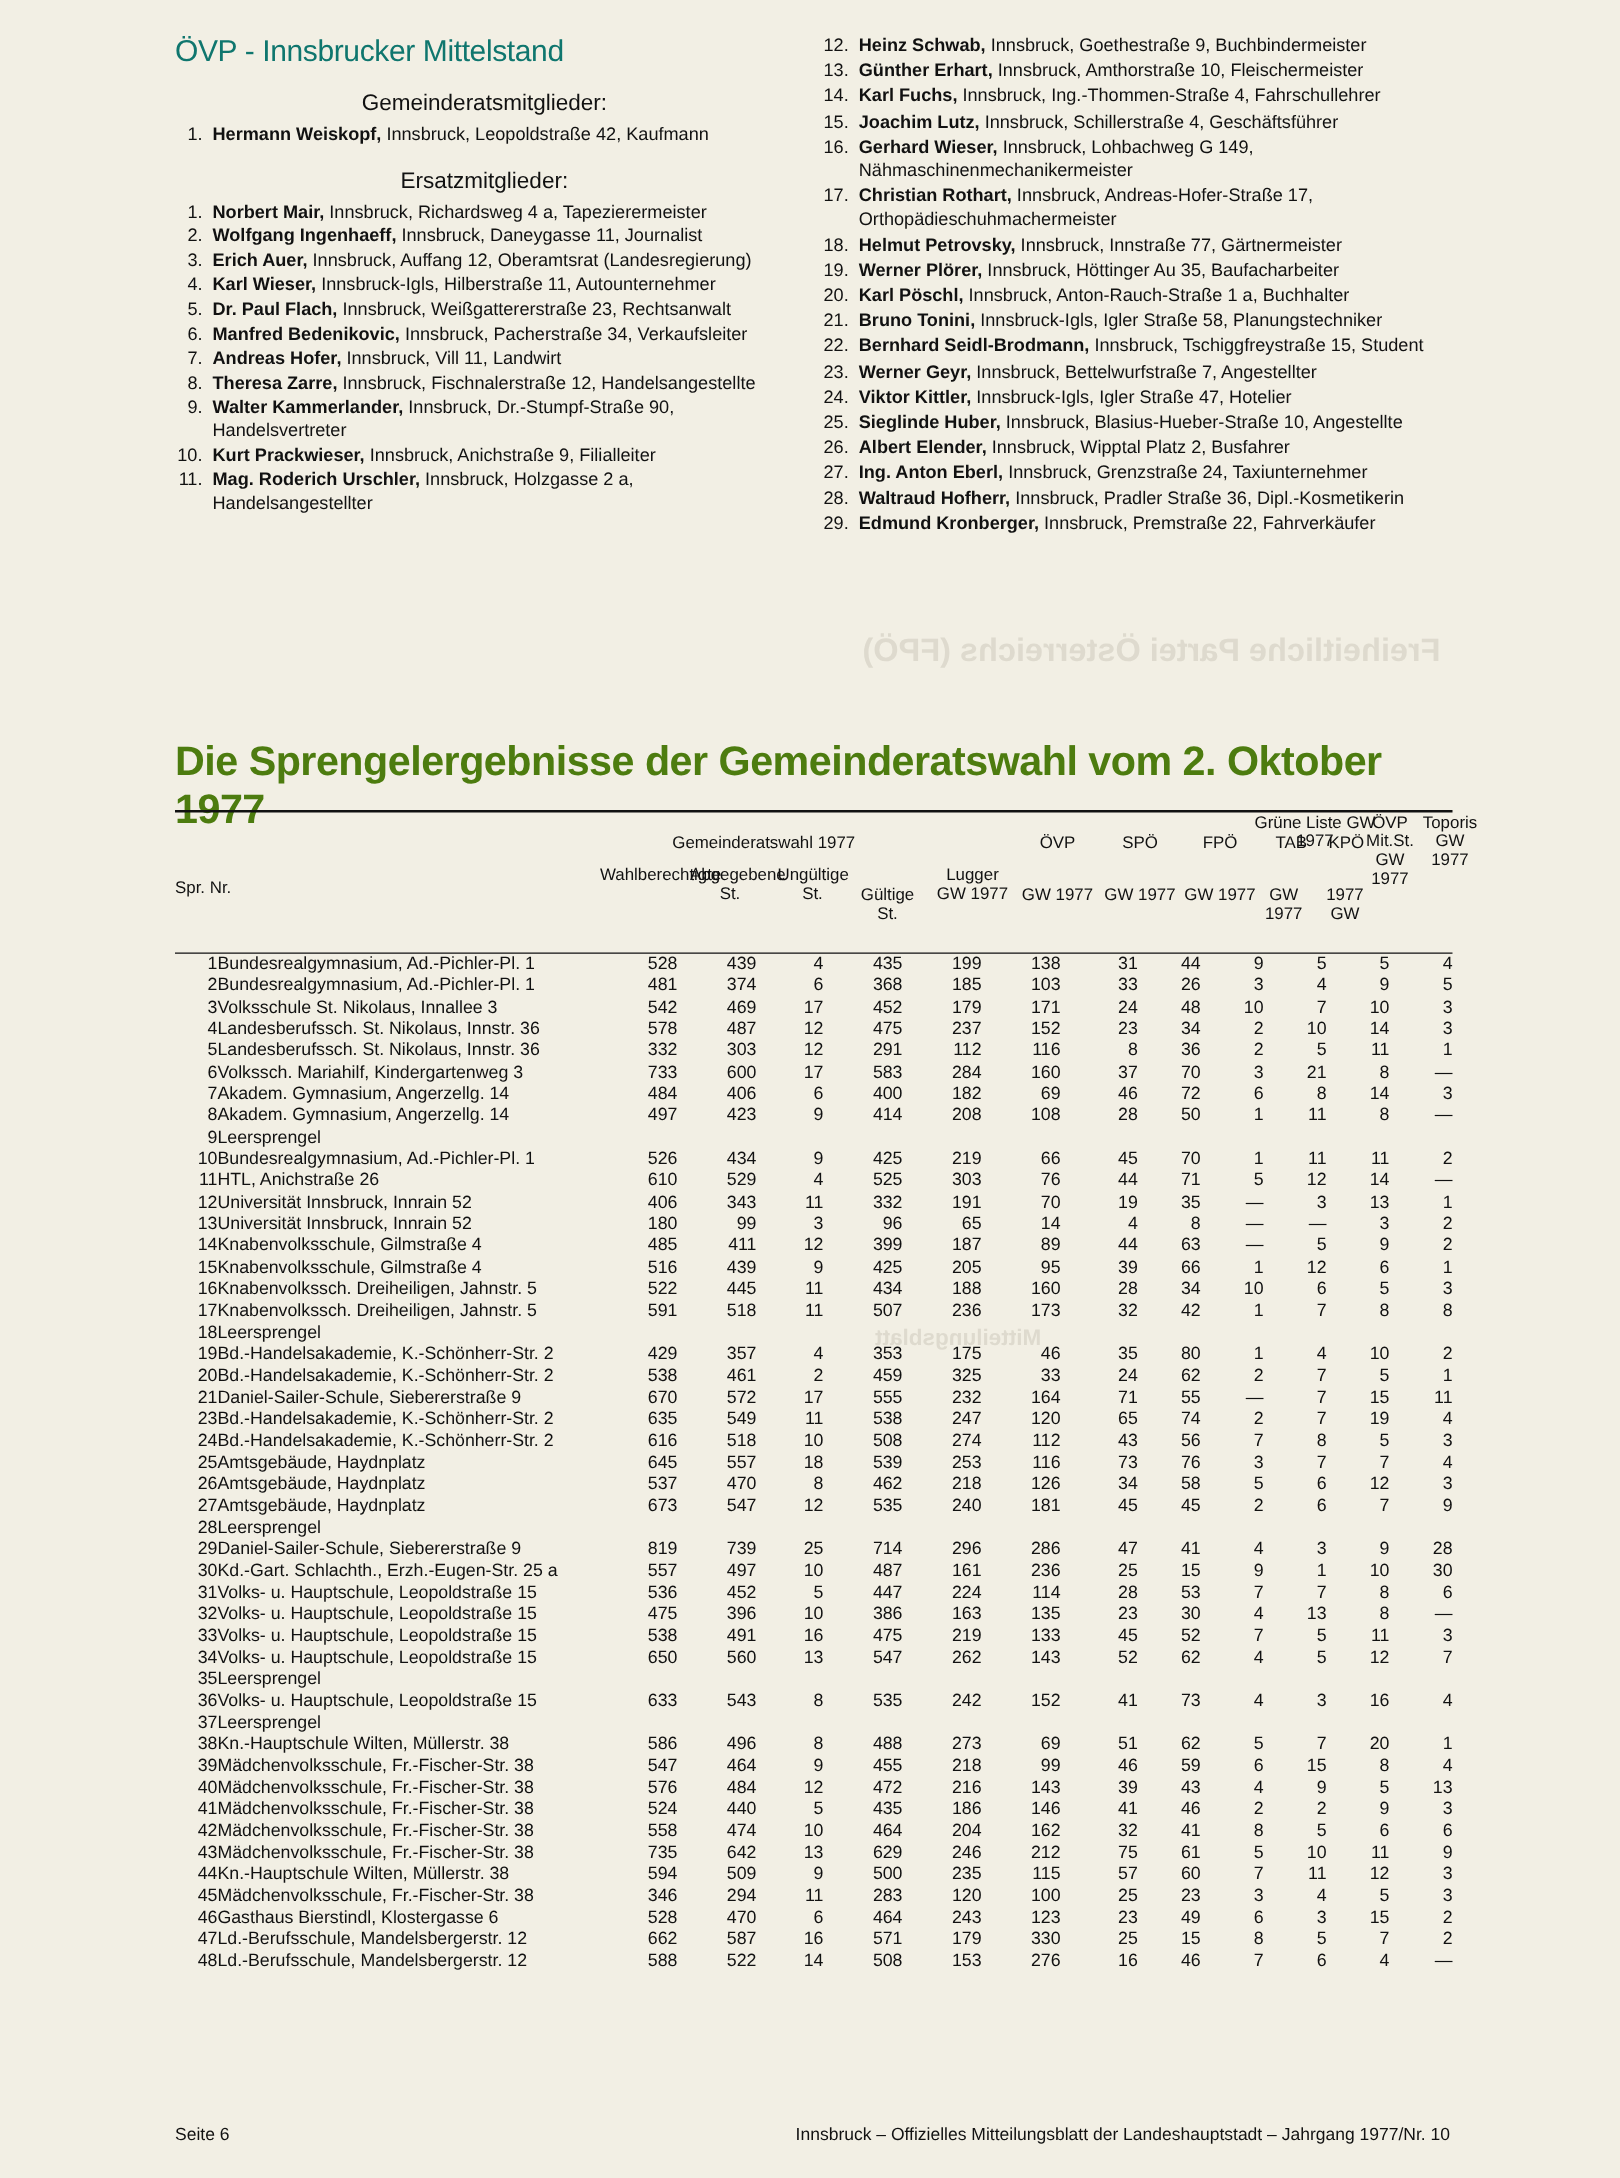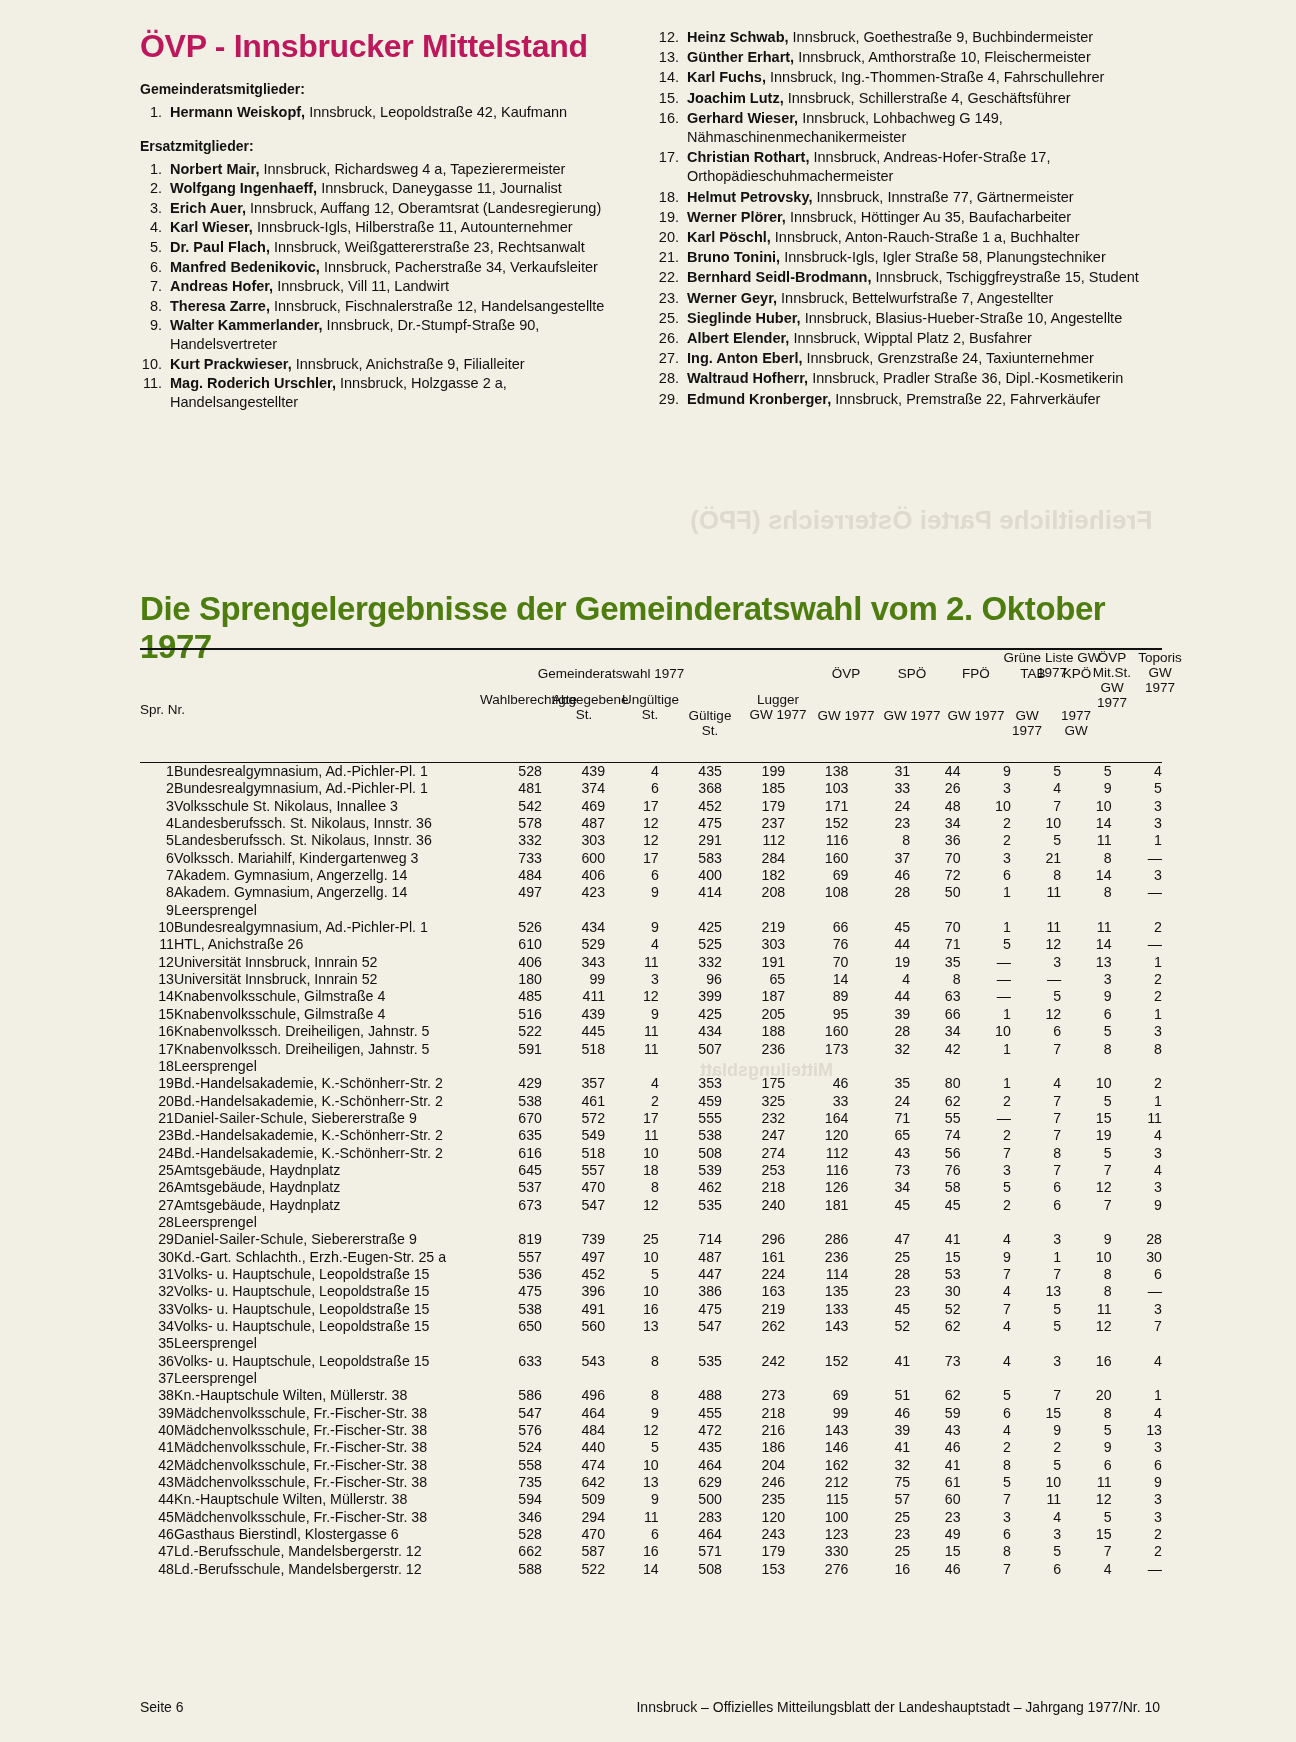--- a/index.html
+++ b/index.html
@@ -32,30 +32,30 @@
     height: 470px;
     display: flex;
     gap: 22px;
   }
   .col {
     width: 495px;
   }
   .col.right { width: 495px; }
 
   .party-title {
-    font-size: 32px;
-    font-weight: bold;
+    font-size: 24px;
+    font-weight: normal;
     letter-spacing: -0.3px;
     margin: 0 0 16px 0;
-    color: #be185d;
+    color: #0f766e;
   }
   .sub-head {
-    text-align: left;
-    font-size: 14px;
-    font-weight: bold;
+    text-align: center;
+    font-size: 18px;
+    font-weight: normal;
     margin: 4px 0 6px 0;
   }
   .sub-head.second { margin-top: 16px; }
 
   ul.people {
     list-style: none;
     margin: 0;
     padding: 0;
   }
   ul.people li {
@@ -224,20 +224,21 @@
         <li><span class="num">14.</span><span class="nm">Karl Fuchs,</span> <span>Innsbruck, Ing.-Thommen-Straße 4, Fahrschullehrer</span></li>
         <li><span class="num">15.</span><span class="nm">Joachim Lutz,</span> <span>Innsbruck, Schillerstraße 4, Geschäftsführer</span></li>
         <li><span class="num">16.</span><span class="nm">Gerhard Wieser,</span> <span>Innsbruck, Lohbachweg G 149, Nähmaschinenmechanikermeister</span></li>
         <li><span class="num">17.</span><span class="nm">Christian Rothart,</span> <span>Innsbruck, Andreas-Hofer-Straße 17, Orthopädieschuhmachermeister</span></li>
         <li><span class="num">18.</span><span class="nm">Helmut Petrovsky,</span> <span>Innsbruck, Innstraße 77, Gärtnermeister</span></li>
         <li><span class="num">19.</span><span class="nm">Werner Plörer,</span> <span>Innsbruck, Höttinger Au 35, Baufacharbeiter</span></li>
         <li><span class="num">20.</span><span class="nm">Karl Pöschl,</span> <span>Innsbruck, Anton-Rauch-Straße 1 a, Buchhalter</span></li>
         <li><span class="num">21.</span><span class="nm">Bruno Tonini,</span> <span>Innsbruck-Igls, Igler Straße 58, Planungstechniker</span></li>
         <li><span class="num">22.</span><span class="nm">Bernhard Seidl-Brodmann,</span> <span>Innsbruck, Tschiggfreystraße 15, Student</span></li>
         <li><span class="num">23.</span><span class="nm">Werner Geyr,</span> <span>Innsbruck, Bettelwurfstraße 7, Angestellter</span></li>
+        <li><span class="num">24.</span><span class="nm">Viktor Kittler,</span> <span>Innsbruck-Igls, Igler Straße 47, Hotelier</span></li>
         <li><span class="num">25.</span><span class="nm">Sieglinde Huber,</span> <span>Innsbruck, Blasius-Hueber-Straße 10, Angestellte</span></li>
         <li><span class="num">26.</span><span class="nm">Albert Elender,</span> <span>Innsbruck, Wipptal Platz 2, Busfahrer</span></li>
         <li><span class="num">27.</span><span class="nm">Ing. Anton Eberl,</span> <span>Innsbruck, Grenzstraße 24, Taxiunternehmer</span></li>
         <li><span class="num">28.</span><span class="nm">Waltraud Hofherr,</span> <span>Innsbruck, Pradler Straße 36, Dipl.-Kosmetikerin</span></li>
         <li><span class="num">29.</span><span class="nm">Edmund Kronberger,</span> <span>Innsbruck, Premstraße 22, Fahrverkäufer</span></li>
       </ul>
     </div>
   </div>
 
   <div class="banner">Die Sprengelergebnisse der Gemeinderatswahl vom 2. Oktober 1977</div>

